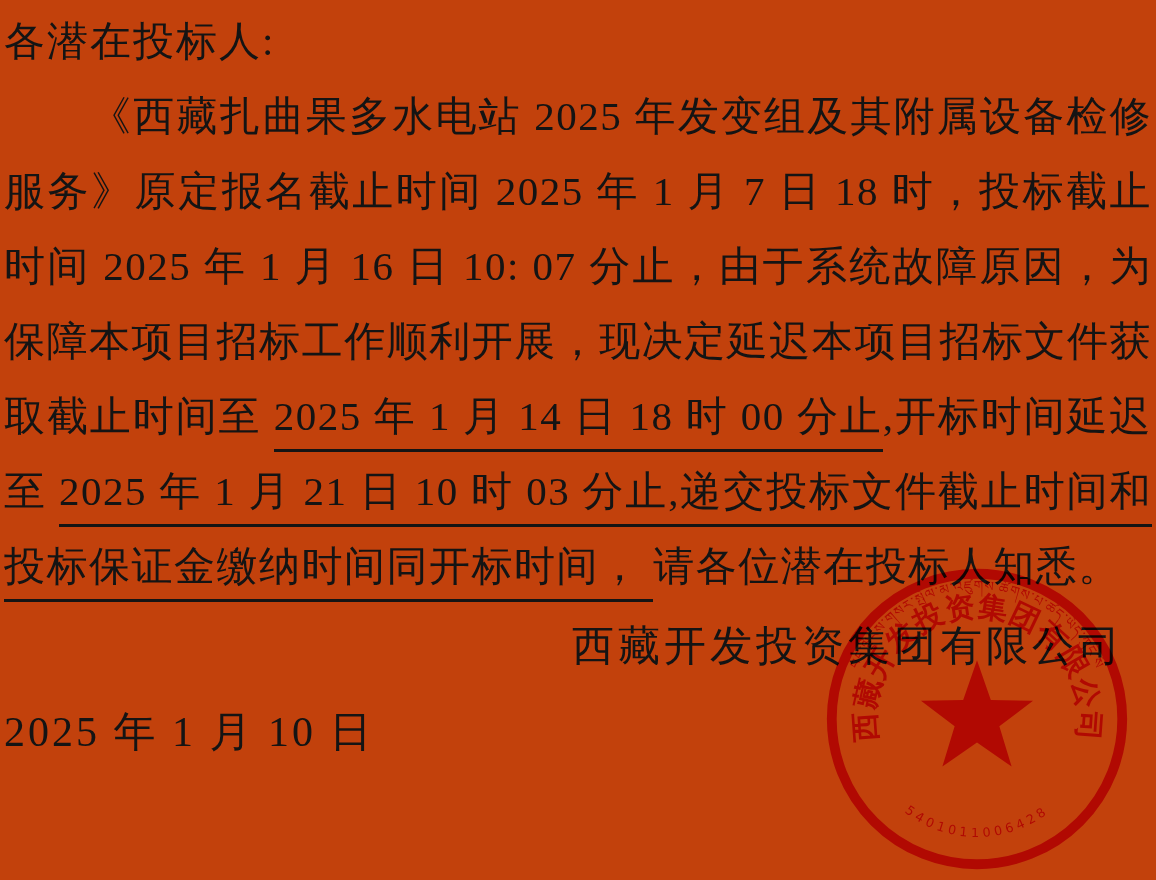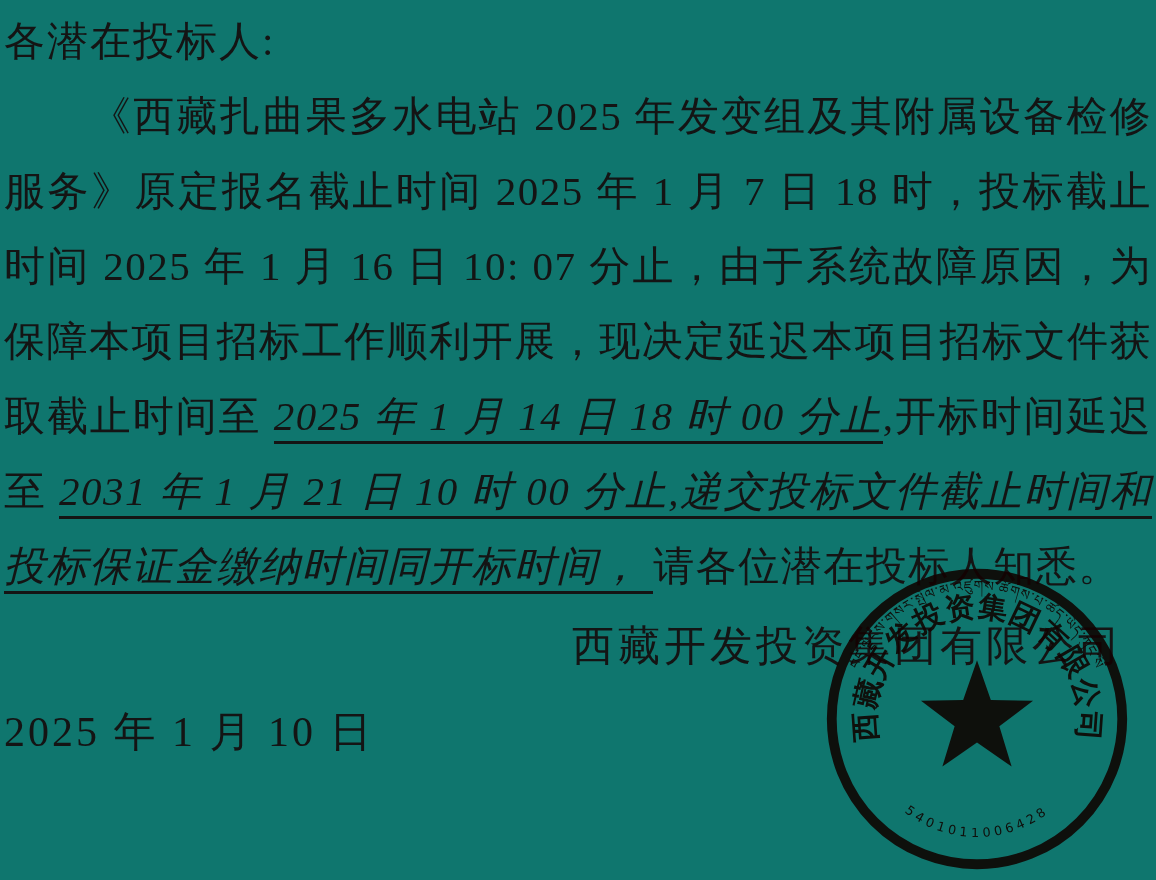--- a/index.html
+++ b/index.html
@@ -2,21 +2,21 @@
 <html style="--seal-color: #e8150e;"><head>
 <meta charset="utf-8">
 <style>
   :root { --seal-color: #e8150e; }
   * { margin: 0; padding: 0; box-sizing: border-box; }
   html, body { background: #ffffff; }
   .page {
     position: relative;
     width: 1156px;
     height: 880px;
-    background: #0f766e;
+    background: #c2410c;
     overflow: hidden;
     font-family: "Liberation Serif", "DejaVu Serif", serif;
     color: #141414;
   }
   .textblock {
     position: relative;
     z-index: 1;
     padding: 4px 4px 0 4px;
   }
   .salutation {
@@ -28,22 +28,21 @@
   .body-par {
     font-size: 41px;
     line-height: 75px;
     letter-spacing: 1.5px;
     text-align: justify;
     text-justify: inter-ideograph;
     text-indent: 86px;
   }
   .u {
     border-bottom: 3px solid #141414;
-    padding-bottom: 2px;
-    font-style: italic;
+    padding-bottom: 10px;
   }
   .closing {
     font-size: 41px;
     line-height: 75px;
     letter-spacing: 2px;
     text-indent: 86px;
     margin-top: 16px;
   }
   .signature {
     font-size: 42px;
@@ -98,21 +97,21 @@
 </style>
 </head>
 <body>
 
 <div class="page">
 
   <div class="textblock">
 
     <p class="salutation">各潜在投标人:</p>
 
-    <p class="body-par"><span>《西藏扎曲果多水电站 2025 年发变组及其附属设备检修服务》原定报名截止时间 2025 年 1 月 7 日 18 时，投标截止时间 2025 年 1 月 16 日 10: 07 分止，由于系统故障原因，为保障本项目招标工作顺利开展，现决定延迟本项目招标文件获取截止时间至 </span><span class="u">2025 年 1 月 14 日 18 时 00 分止</span><span>,开标时间延迟至 </span><span class="u">2031 年 1 月 21 日 10 时 00 分止,递交投标文件截止时间和投标保证金缴纳时间同开标时间， </span><span>请各位潜在投标人知悉。</span></p>
+    <p class="body-par"><span>《西藏扎曲果多水电站 2025 年发变组及其附属设备检修服务》原定报名截止时间 2025 年 1 月 7 日 18 时，投标截止时间 2025 年 1 月 16 日 10: 07 分止，由于系统故障原因，为保障本项目招标工作顺利开展，现决定延迟本项目招标文件获取截止时间至 </span><span class="u">2025 年 1 月 14 日 18 时 00 分止</span><span>,开标时间延迟至 </span><span class="u">2025 年 1 月 21 日 10 时 03 分止,递交投标文件截止时间和投标保证金缴纳时间同开标时间， </span><span>请各位潜在投标人知悉。</span></p>
 
 
     <p class="signature">西藏开发投资集团有限公司</p>
 
     <p class="date">2025 年 1 月 10 日</p>
 
   </div>
 
   <svg class="seal" viewBox="0 0 320 320" aria-hidden="true">
     <defs>

